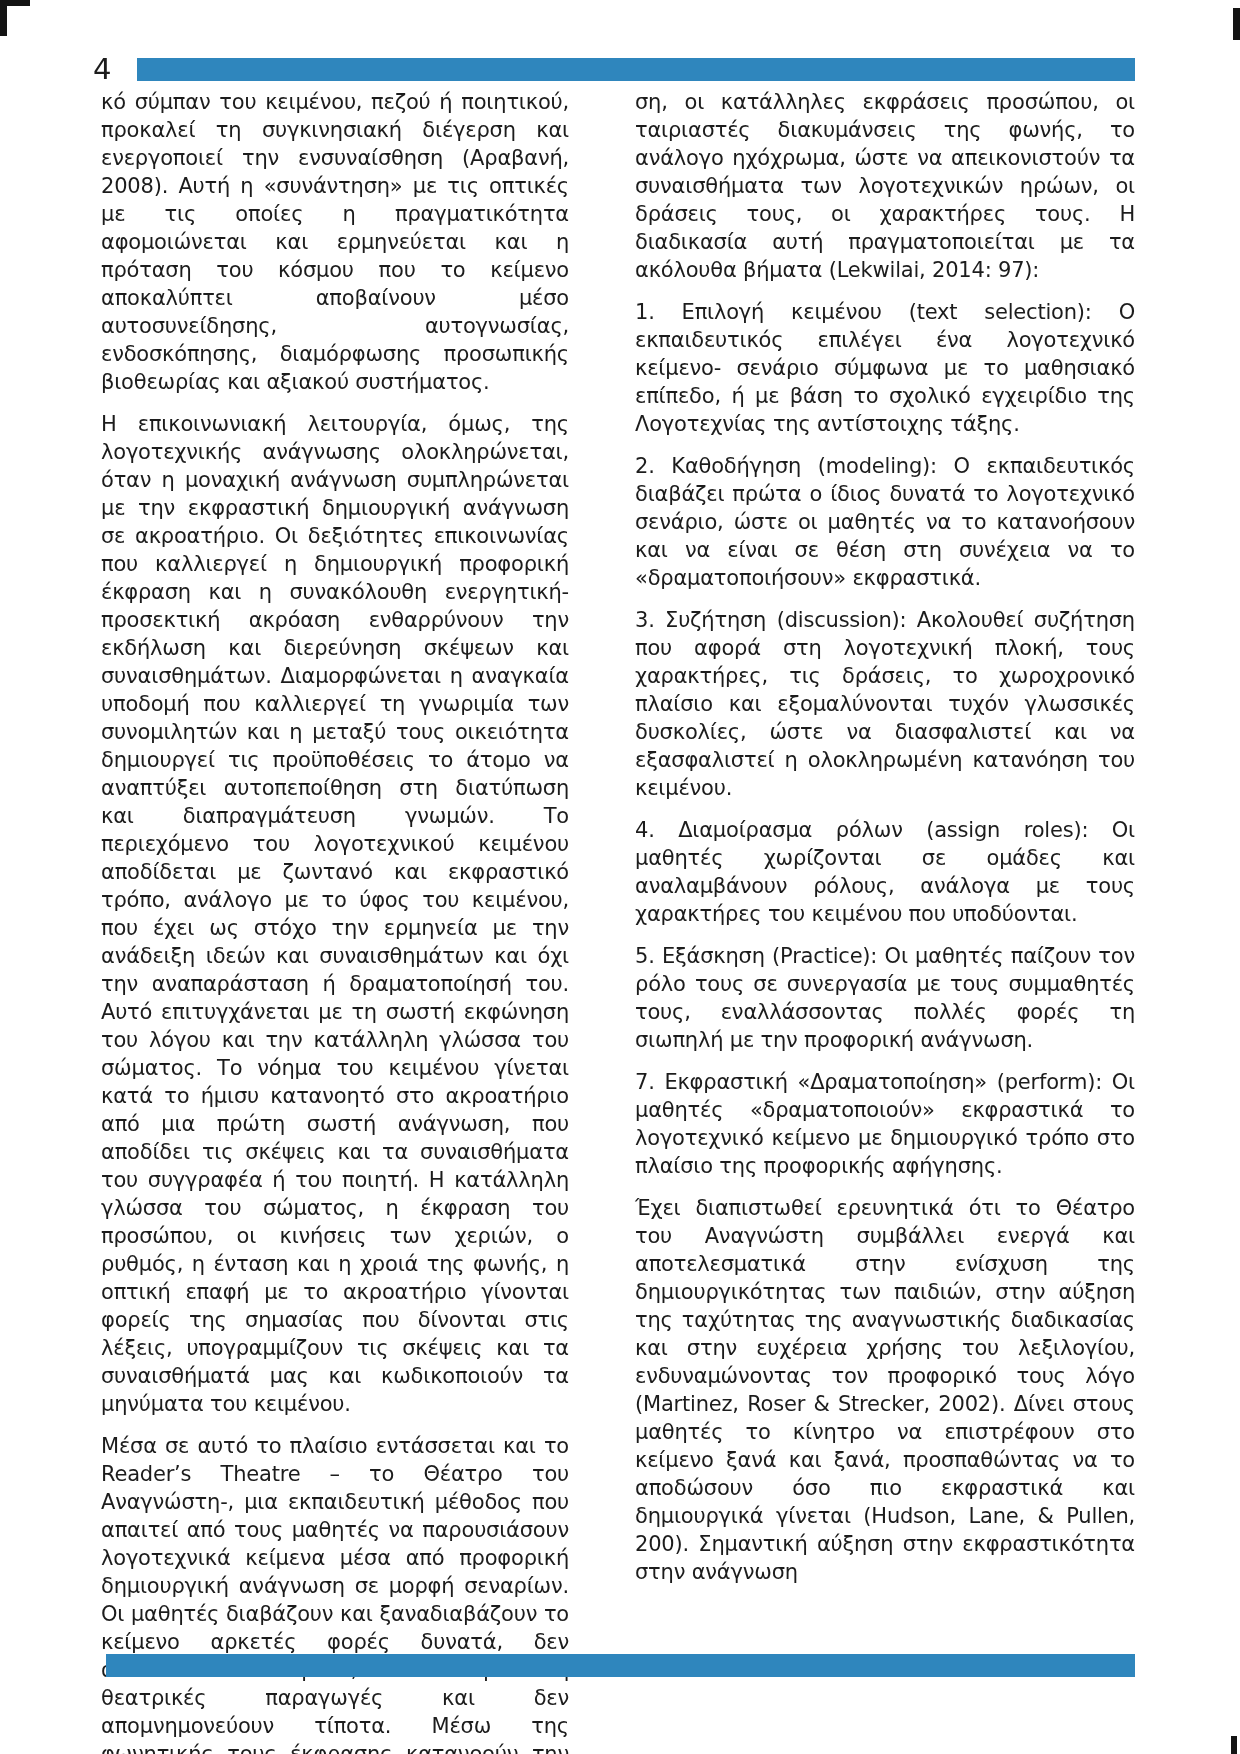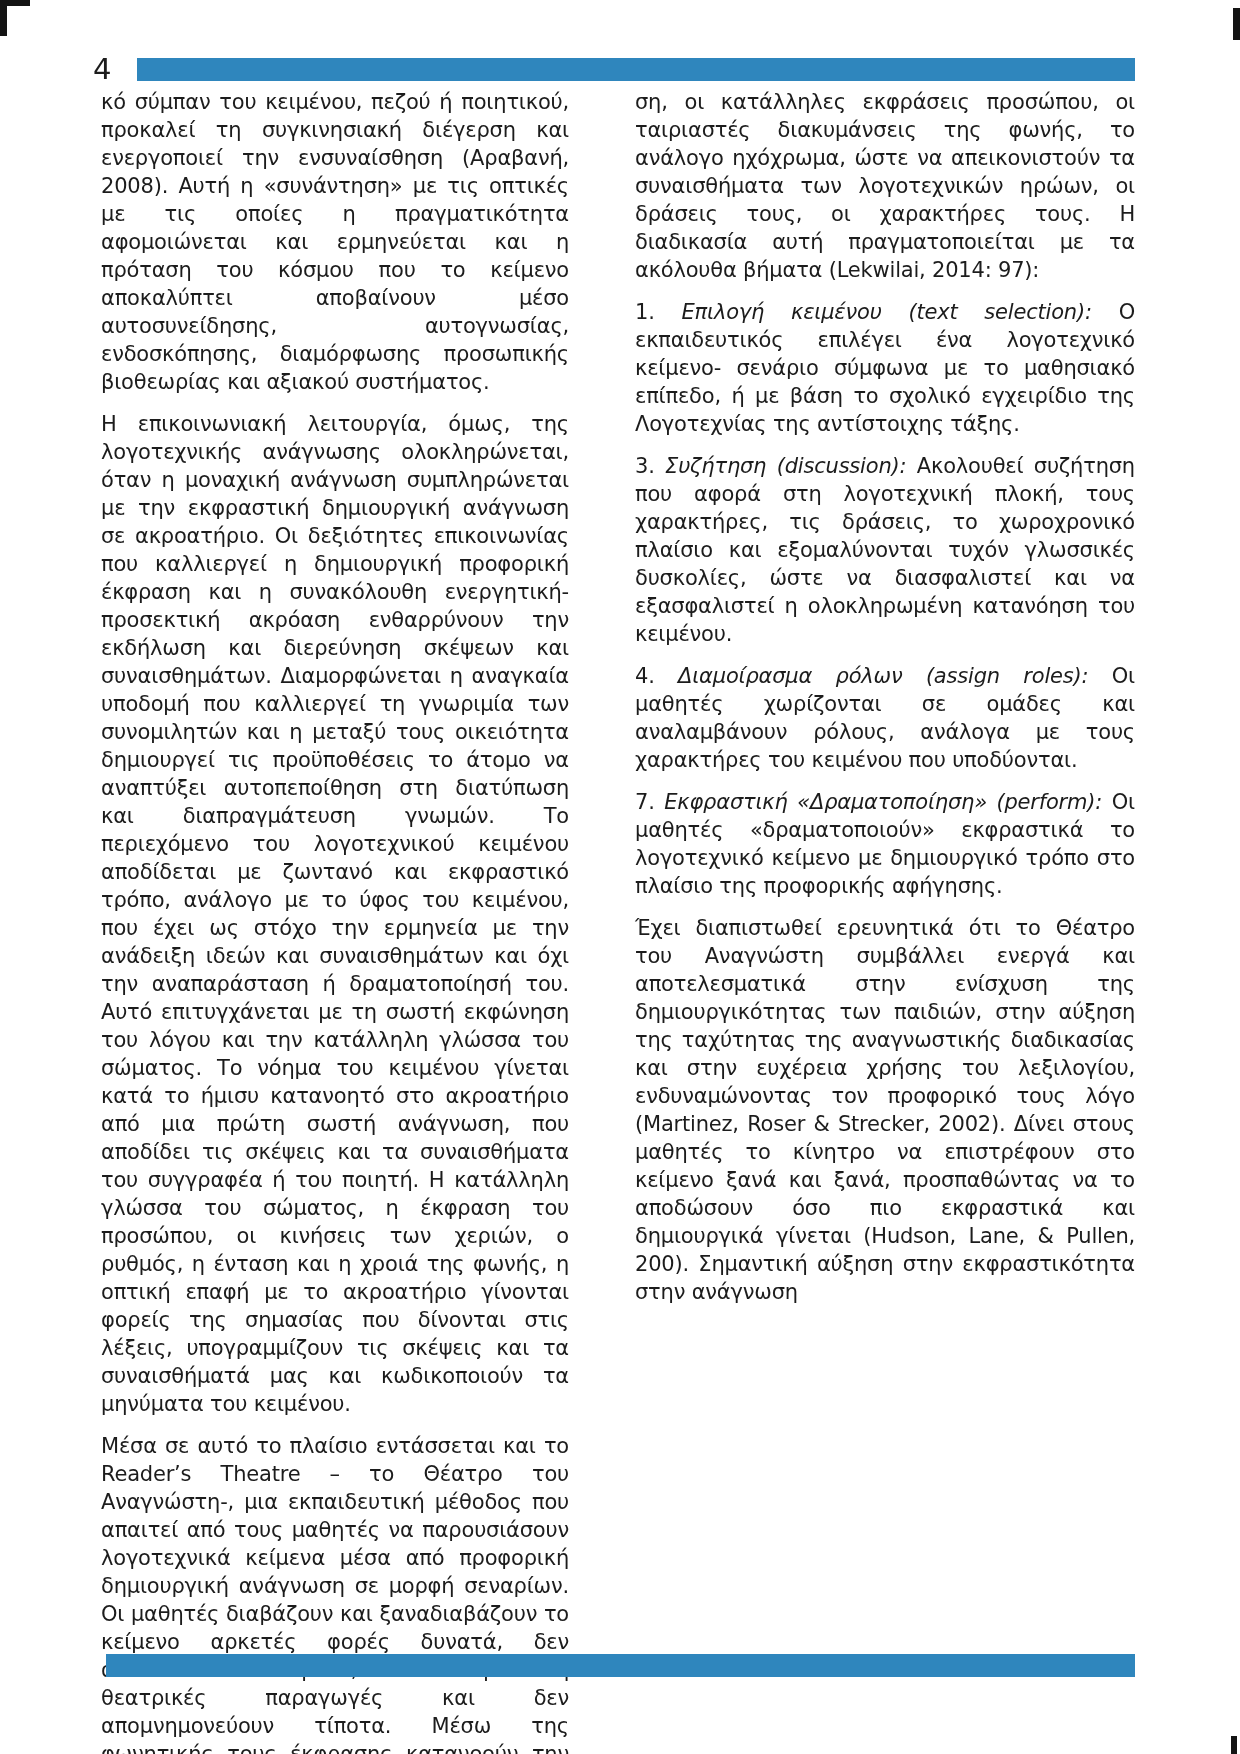--- a/index.html
+++ b/index.html
@@ -22,21 +22,21 @@
   .page-num { font-size:29px; line-height:34px; width:44px; flex:0 0 auto; }
   .header-bar { height:23px; flex:1 1 auto; }
 
   .content { position:absolute; left:93px; top:88px; width:1042px;
              display:flex; gap:58px; }
   .col { text-align:justify; font-size:21px; line-height:28px;
          letter-spacing:-0.2px; }
   .col-left  { width:476px; flex:0 0 auto; }
   .col-right { width:508px; flex:0 0 auto; }
   .col p { margin:0 0 14px 8px; }
-  .step .step-title { font-style:italic; }
+  .step .step-title { }
   .footer-bar { position:absolute; left:106px; top:1654px;
                 width:1029px; height:23px; }
 </style>
 </head>
 <body>
 
 <div class="crop tl-h"></div>
 <div class="crop tl-v"></div>
 <div class="crop tr-v"></div>
 <div class="crop br-v"></div>
@@ -49,21 +49,23 @@
 <div class="content">
   <div class="col col-left">
       <p>κό σύμπαν του κειμένου, πεζού ή ποιητικού, προκαλεί τη συγκινησιακή διέγερση και ενεργοποιεί την ενσυναίσθηση (Αραβανή, 2008). Αυτή η «συνάντηση» με τις οπτικές με τις οποίες η πραγματικότητα αφομοιώνεται και ερμηνεύεται και η πρόταση του κόσμου που το κείμενο αποκαλύπτει αποβαίνουν μέσο αυτοσυνείδησης, αυτογνωσίας, ενδοσκόπησης, διαμόρφωσης προσωπικής βιοθεωρίας και αξιακού συστήματος.</p>
       <p>Η επικοινωνιακή λειτουργία, όμως, της λογοτεχνικής ανάγνωσης ολοκληρώνεται, όταν η μοναχική ανάγνωση συμπληρώνεται με την εκφραστική δημιουργική ανάγνωση σε ακροατήριο. Οι δεξιότητες επικοινωνίας που καλλιεργεί η δημιουργική προφορική έκφραση και η συνακόλουθη ενεργητική-προσεκτική ακρόαση ενθαρρύνουν την εκδήλωση και διερεύνηση σκέψεων και συναισθημάτων. Διαμορφώνεται η αναγκαία υποδομή που καλλιεργεί τη γνωριμία των συνομιλητών και η μεταξύ τους οικειότητα δημιουργεί τις προϋποθέσεις το άτομο να αναπτύξει αυτοπεποίθηση στη διατύπωση και διαπραγμάτευση γνωμών. Το περιεχόμενο του λογοτεχνικού κειμένου αποδίδεται με ζωντανό και εκφραστικό τρόπο, ανάλογο με το ύφος του κειμένου, που έχει ως στόχο την ερμηνεία με την ανάδειξη ιδεών και συναισθημάτων και όχι την αναπαράσταση ή δραματοποίησή του. Αυτό επιτυγχάνεται με τη σωστή εκφώνηση του λόγου και την κατάλληλη γλώσσα του σώματος. Το νόημα του κειμένου γίνεται κατά το ήμισυ κατανοητό στο ακροατήριο από μια πρώτη σωστή ανάγνωση, που αποδίδει τις σκέψεις και τα συναισθήματα του συγγραφέα ή του ποιητή. Η κατάλληλη γλώσσα του σώματος, η έκφραση του προσώπου, οι κινήσεις των χεριών, ο ρυθμός, η ένταση και η χροιά της φωνής, η οπτική επαφή με το ακροατήριο γίνονται φορείς της σημασίας που δίνονται στις λέξεις, υπογραμμίζουν τις σκέψεις και τα συναισθήματά μας και κωδικοποιούν τα μηνύματα του κειμένου.</p>
       <p>Μέσα σε αυτό το πλαίσιο εντάσσεται και το Reader’s Theatre – το Θέατρο του Αναγνώστη-, μια εκπαιδευτική μέθοδος που απαιτεί από τους μαθητές να παρουσιάσουν λογοτεχνικά κείμενα μέσα από προφορική δημιουργική ανάγνωση σε μορφή σεναρίων. Οι μαθητές διαβάζουν και ξαναδιαβάζουν το κείμενο αρκετές φορές δυνατά, δεν απαιτούνται σκηνικά, κουστούμια ή θεατρικές παραγωγές και δεν απομνημονεύουν τίποτα. Μέσω της φωνητικής τους έκφρασης κατανοούν την ιστορία και ενισχύουν τη δημιουργικότητά τους (Willcutt, 2007). Βασική προϋπόθεση είναι η καλή εξάσκηση στην προφορική ανάγνω-</p>
     </div>
   <div class="col col-right">
     <p>ση, οι κατάλληλες εκφράσεις προσώπου, οι ταιριαστές διακυμάνσεις της φωνής, το ανάλογο ηχόχρωμα, ώστε να απεικονιστούν τα συναισθήματα των λογοτεχνικών ηρώων, οι δράσεις τους, οι χαρακτήρες τους. Η διαδικασία αυτή πραγματοποιείται με τα ακόλουθα βήματα (Lekwilai, 2014: 97):</p>
     <div>
         <p class="step"><span class="step-num">1. </span><span class="step-title">Επιλογή κειμένου (text selection): </span><span class="step-body">Ο εκπαιδευτικός επιλέγει ένα λογοτεχνικό κείμενο- σενάριο σύμφωνα με το μαθησιακό επίπεδο, ή με βάση το σχολικό εγχειρίδιο της Λογοτεχνίας της αντίστοιχης τάξης.</span></p>
+        <p class="step"><span class="step-num">2. </span><span class="step-title">Καθοδήγηση (modeling): </span><span class="step-body">Ο εκπαιδευτικός διαβάζει πρώτα ο ίδιος δυνατά το λογοτεχνικό σενάριο, ώστε οι μαθητές να το κατανοήσουν και να είναι σε θέση στη συνέχεια να το «δραματοποιήσουν» εκφραστικά.</span></p>
         <p class="step"><span class="step-num">3. </span><span class="step-title">Συζήτηση (discussion): </span><span class="step-body">Ακολουθεί συζήτηση που αφορά στη λογοτεχνική πλοκή, τους χαρακτήρες, τις δράσεις, το χωροχρονικό πλαίσιο και εξομαλύνονται τυχόν γλωσσικές δυσκολίες, ώστε να διασφαλιστεί και να εξασφαλιστεί η ολοκληρωμένη κατανόηση του κειμένου.</span></p>
         <p class="step"><span class="step-num">4. </span><span class="step-title">Διαμοίρασμα ρόλων (assign roles): </span><span class="step-body">Οι μαθητές χωρίζονται σε ομάδες και αναλαμβάνουν ρόλους, ανάλογα με τους χαρακτήρες του κειμένου που υποδύονται.</span></p>
+        <p class="step"><span class="step-num">5. </span><span class="step-title">Εξάσκηση (Practice): </span><span class="step-body">Οι μαθητές παίζουν τον ρόλο τους σε συνεργασία με τους συμμαθητές τους, εναλλάσσοντας πολλές φορές τη σιωπηλή με την προφορική ανάγνωση.</span></p>
         <p class="step"><span class="step-num">7. </span><span class="step-title">Εκφραστική «Δραματοποίηση» (perform): </span><span class="step-body">Οι μαθητές «δραματοποιούν» εκφραστικά το λογοτεχνικό κείμενο με δημιουργικό τρόπο στο πλαίσιο της προφορικής αφήγησης.</span></p>
       </div>
     <p>Έχει διαπιστωθεί ερευνητικά ότι το Θέατρο του Αναγνώστη συμβάλλει ενεργά και αποτελεσματικά στην ενίσχυση της δημιουργικότητας των παιδιών, στην αύξηση της ταχύτητας της αναγνωστικής διαδικασίας και στην ευχέρεια χρήσης του λεξιλογίου, ενδυναμώνοντας τον προφορικό τους λόγο (Martinez, Roser &amp; Strecker, 2002). Δίνει στους μαθητές το κίνητρο να επιστρέφουν στο κείμενο ξανά και ξανά, προσπαθώντας να το αποδώσουν όσο πιο εκφραστικά και δημιουργικά γίνεται (Hudson, Lane, &amp; Pullen, 200). Σημαντική αύξηση στην εκφραστικότητα στην ανάγνωση</p>
   </div>
 </div>
 
 <div class="footer-bar" style="background-color: rgb(47, 134, 189);"></div>
 
 </body></html>

